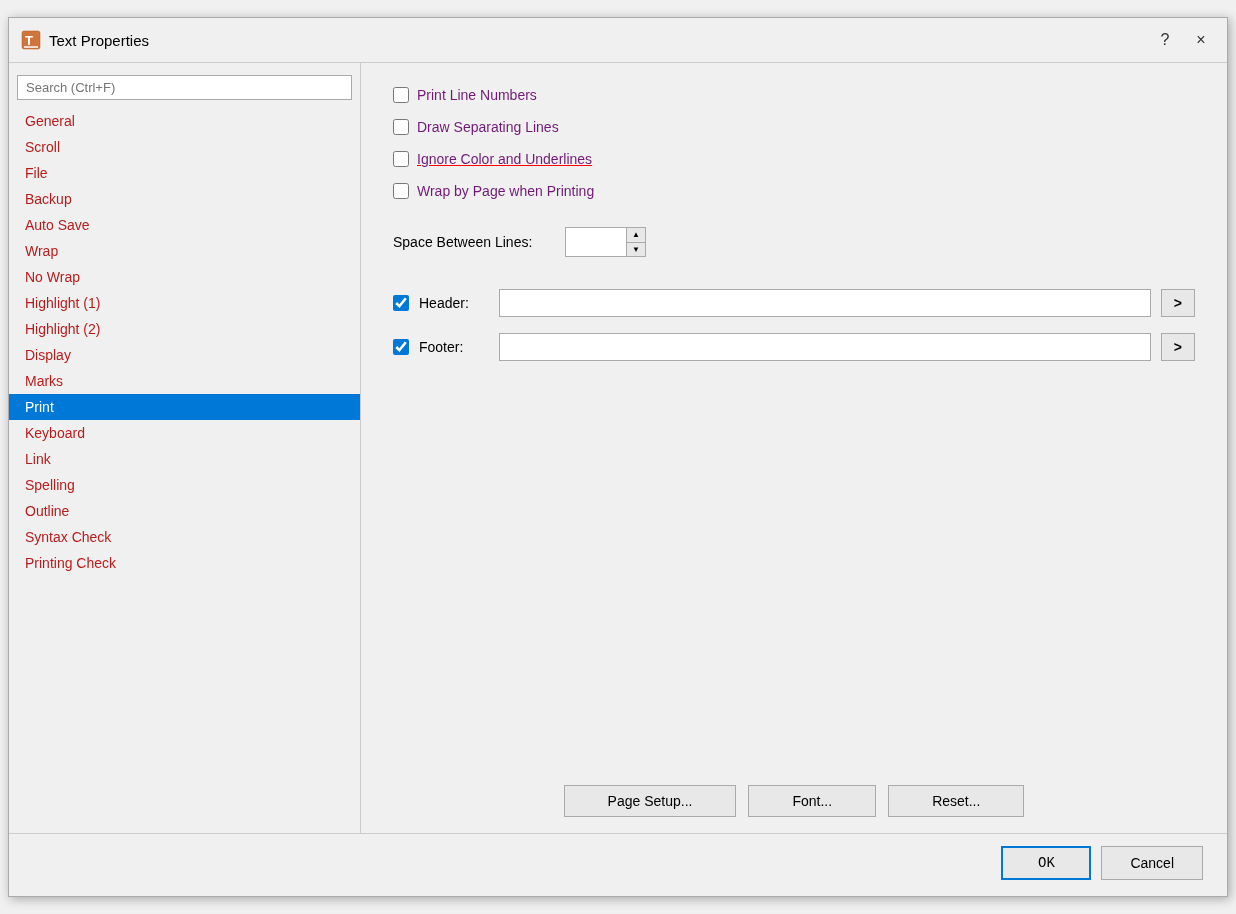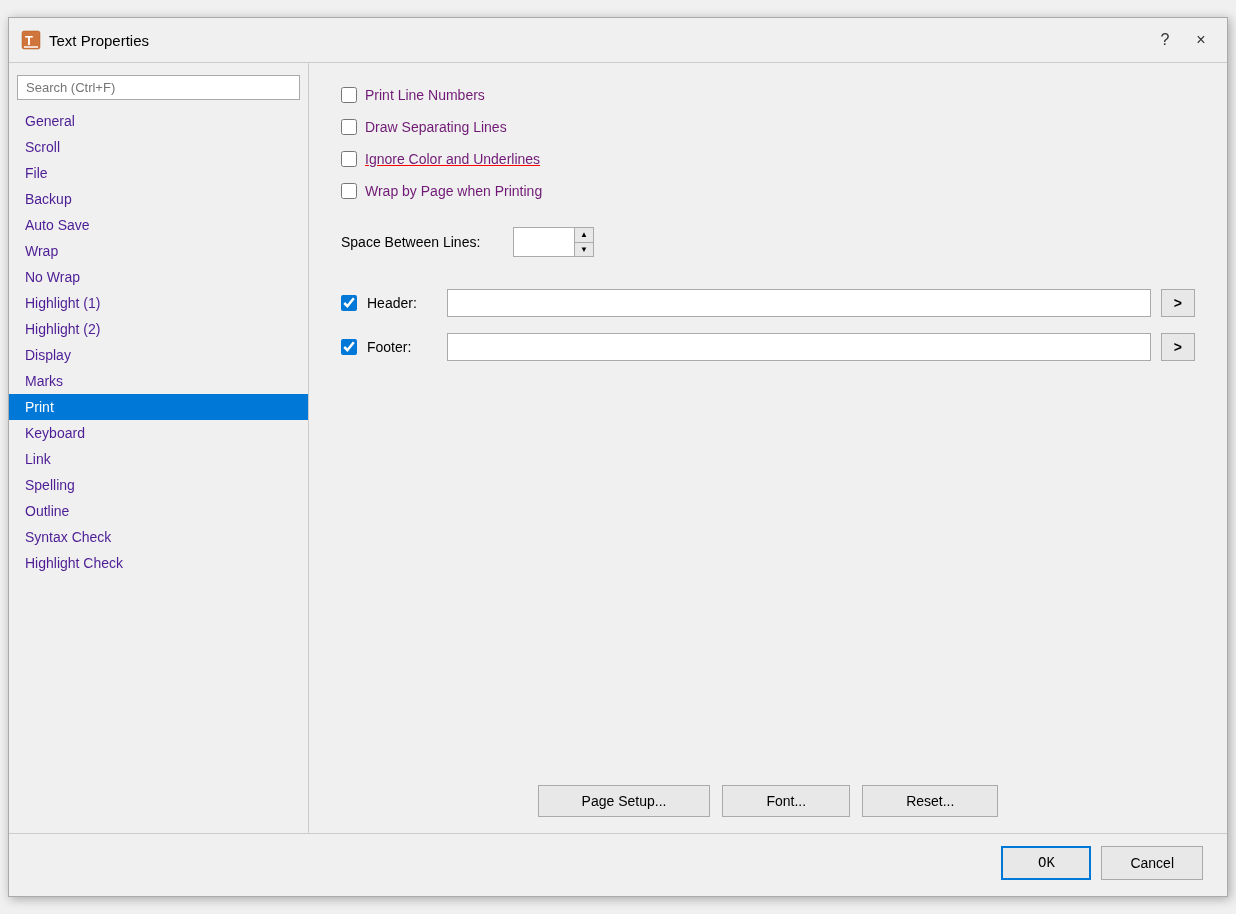--- a/index.html
+++ b/index.html
@@ -61,41 +61,41 @@
       display: flex;
       align-items: center;
       justify-content: center;
     }
     .dialog-body {
       display: flex;
       flex: 1;
       overflow: hidden;
     }
     .sidebar {
-      width: 300px;
+      width: 352px;
       background: #f0f0f0;
       border-right: 1px solid #ccc;
       display: flex;
       flex-direction: column;
       padding: 8px 0;
     }
     .search-box {
       margin: 4px 8px 8px 8px;
       padding: 4px 8px;
       border: 1px solid #aaa;
       background: white;
       font-size: 13px;
       color: #666;
       outline: none;
       width: calc(100% - 16px);
     }
     .nav-item {
       padding: 5px 16px;
       cursor: pointer;
-      color: #4c1d95;
+      color: #b91c1c;
       font-size: 14px;
       white-space: nowrap;
     }
     .nav-item.active {
       background: #0078d7;
       color: white;
     }
     .content-area {
       flex: 1;
       padding: 24px 32px;
@@ -280,21 +280,21 @@
       <div class="nav-item">Highlight (1)</div>
       <div class="nav-item">Highlight (2)</div>
       <div class="nav-item">Display</div>
       <div class="nav-item">Marks</div>
       <div class="nav-item active">Print</div>
       <div class="nav-item">Keyboard</div>
       <div class="nav-item">Link</div>
       <div class="nav-item">Spelling</div>
       <div class="nav-item">Outline</div>
       <div class="nav-item">Syntax Check</div>
-      <div class="nav-item">Highlight Check</div>
+      <div class="nav-item">Printing Check</div>
     </div>
 
     <div class="content-inner">
       <div class="content-area">
 
         <div class="checkbox-row">
           <input type="checkbox" style="">
           <span class="checkbox-label">Print Line Numbers</span>
         </div>
 

